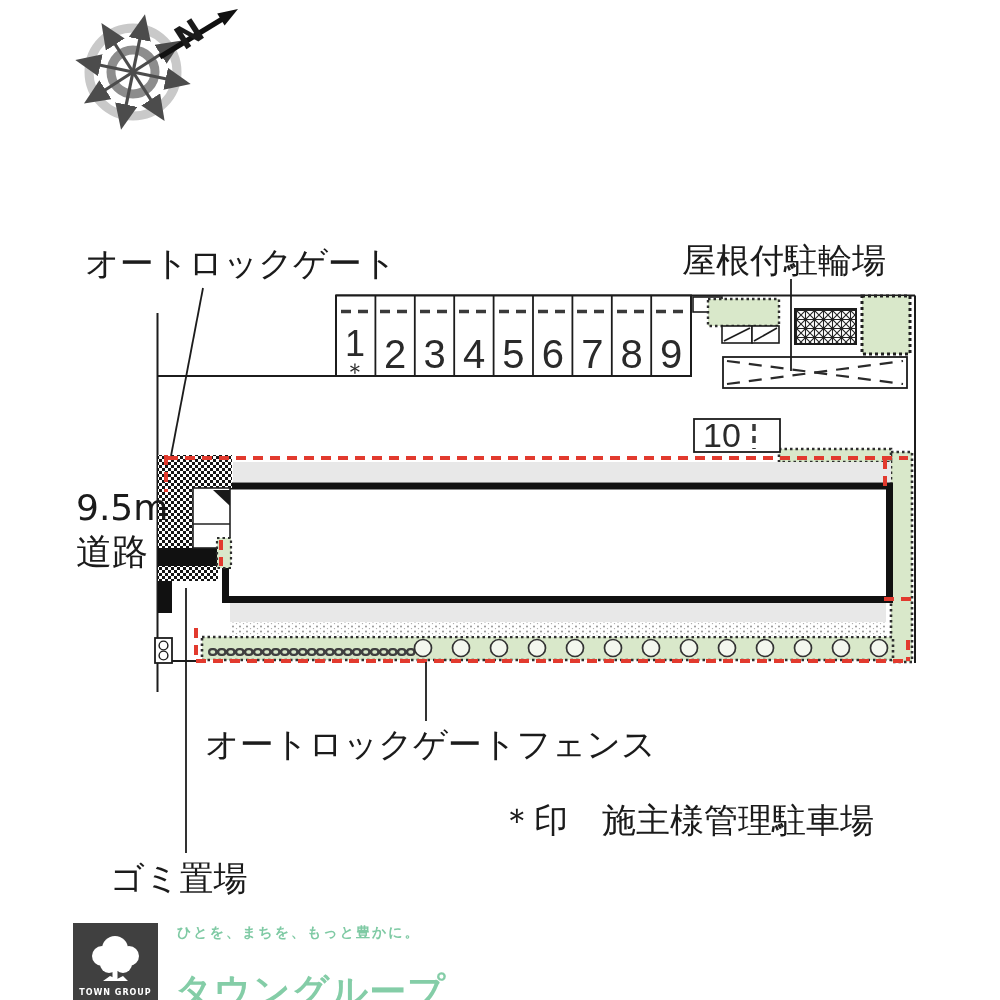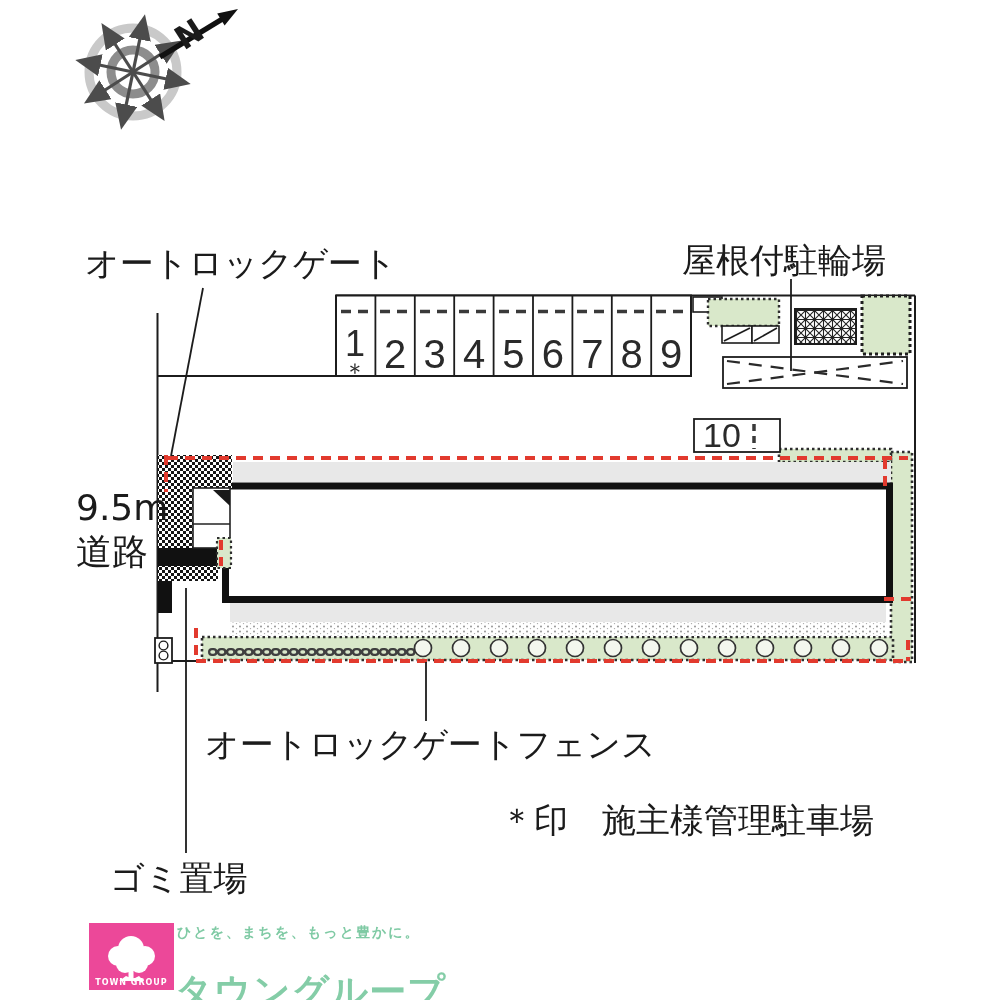--- a/index.html
+++ b/index.html
@@ -3,21 +3,21 @@
 <meta charset="utf-8">
 <style>
   html,body{margin:0;padding:0;background:#ffffff;}
   #canvas{position:relative;width:1000px;height:1000px;background:#ffffff;overflow:hidden;
           font-family:"DejaVu Sans","Liberation Sans",sans-serif;}
   svg text{font-family:"DejaVu Sans","Liberation Sans",sans-serif;fill:#1b1b1b;}
   .jp{font-weight:500;}
   .num{font-family:"Liberation Sans","DejaVu Sans",sans-serif;fill:#2a2a2a;}
   
   #footer{position:absolute;left:73px;top:923px;width:700px;height:77px;}
-  #logo-box{position:absolute;left:16px;top:0;width:85px;height:67px;background:#ec4899;}
+  #logo-box{position:absolute;left:0;top:0;width:85px;height:77px;background:#404040;}
   #logo-caption{position:absolute;left:0;bottom:3px;width:85px;text-align:center;
                 color:#ffffff;font-size:8px;letter-spacing:1px;font-weight:bold;}
   #tagline{position:absolute;left:104px;top:1px;color:#7fcaa4;font-size:14px;
            font-weight:bold;letter-spacing:2px;}
   #brand{position:absolute;left:102px;top:44px;color:#84cda7;font-size:37px;
          font-weight:bold;letter-spacing:1px;}
 </style>
 </head>
 <body>
 

